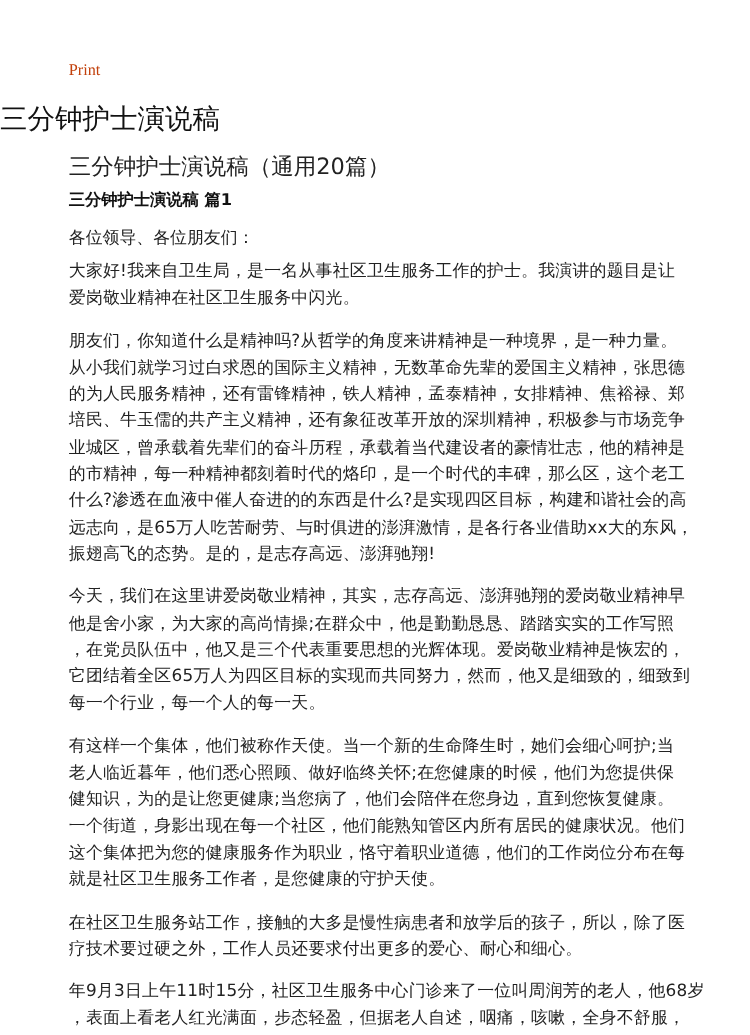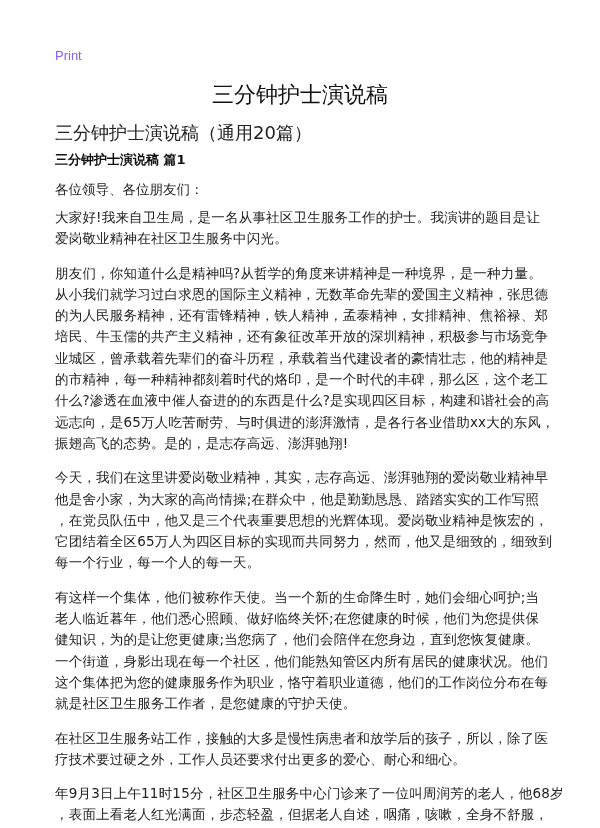--- a/index.html
+++ b/index.html
@@ -4,25 +4,25 @@
 <style>
   html, body { margin: 0; padding: 0; background: #ffffff; }
   body {
     width: 600px; height: 828px; overflow: hidden;
     font-family: "DejaVu Sans", sans-serif;
     color: #1a1a1a;
   }
   .page { position: relative; width: 600px; height: 828px; }
   .print-label {
     position: absolute; left: 55px; top: 48px;
-    font-family: Liberation Sans, sans-serif; font-size: 13px; color: #8b5cf6;
+    font-family: Liberation Serif, serif; font-size: 13px; color: #c2410c;
   }
   .doc-title {
     position: absolute; left: 0; width: 600px; top: 80px;
-    text-align: center; font-size: 22px; color: #111; font-weight: normal;
+    font-size: 22px; color: #111; font-weight: normal;
     margin: 0;
   }
   .subtitle {
     position: absolute; left: 55px; top: 121px; font-size: 18px; color: #222;
   }
   .section-heading {
     position: absolute; left: 55px; top: 151px; font-size: 13px; font-weight: bold; color: #111;
     margin: 0;
   }
   .greeting {

